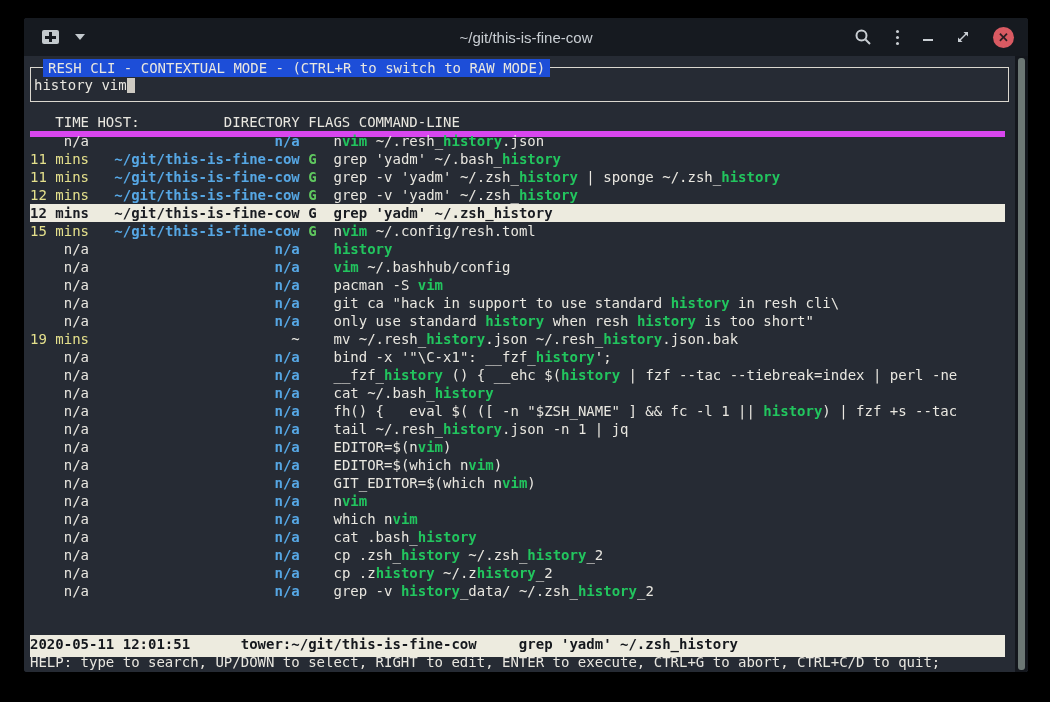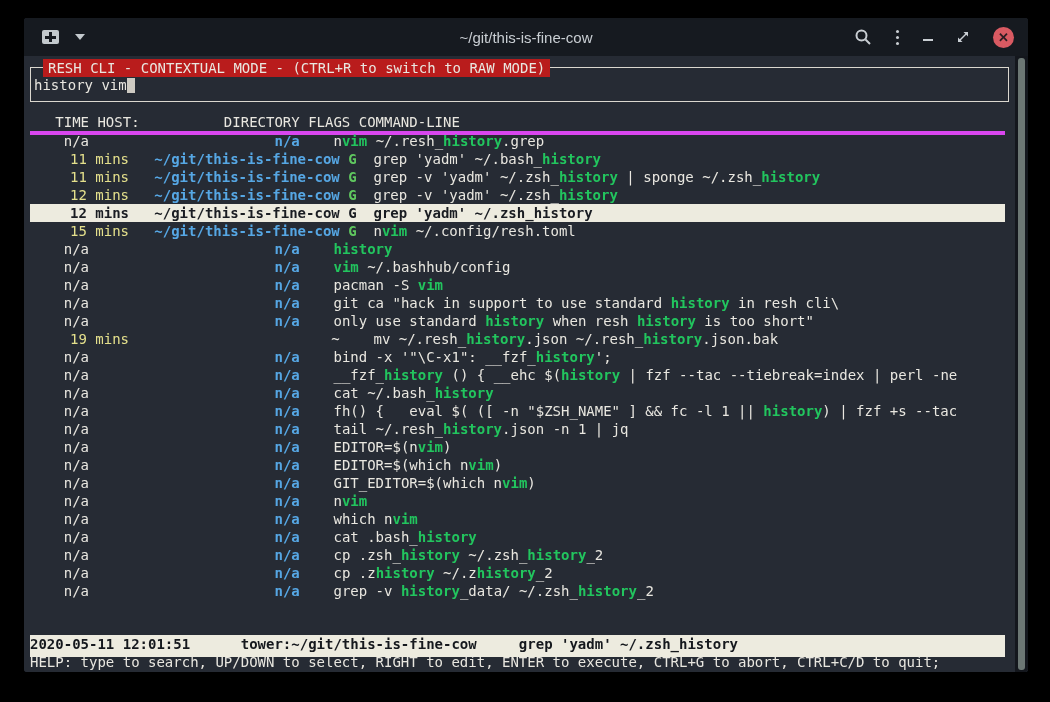--- a/index.html
+++ b/index.html
@@ -17,28 +17,28 @@
   .dot-col{display:flex;flex-direction:column;gap:3px;align-items:center;}
   .dot-col i{width:3px;height:3px;border-radius:50%;background:#c9ced3;}
   .min-bar{width:10px;height:2px;background:#c9ced3;margin-top:6px;}
   .close-circle{width:21px;height:21px;border-radius:50%;background:#d95a62;display:flex;align-items:center;justify-content:center;
     color:#2b1d22;font-size:13px;font-weight:bold;line-height:1;}
   
   #terminal{position:absolute;left:0;top:38px;width:1004px;height:616px;background:#262b34;
     font-family:"DejaVu Sans Mono","Liberation Mono",monospace;font-size:14px;line-height:18px;color:#e9e7e0;}
   .pre{white-space:pre;}
   #resh-box{position:absolute;left:6px;top:11px;width:977px;height:33px;border:1px solid #dbd8cf;}
-  #resh-box-title{position:absolute;left:12px;top:-9px;background:#b91c1c;padding:0 5px;white-space:pre;}
+  #resh-box-title{position:absolute;left:12px;top:-9px;background:#1d4ed8;padding:0 5px;white-space:pre;}
   #query-line{position:absolute;left:3px;top:8px;display:flex;align-items:center;}
   #cursor-block{display:inline-block;width:8px;height:15px;background:#cdcac2;margin-left:0px;vertical-align:middle;}
-  #table-header{position:absolute;left:6px;top:57px;width:975px;height:18px;border-bottom:4px solid #d946ef;}
+  #table-header{position:absolute;left:6px;top:57px;width:975px;height:18px;border-bottom:6px solid #d946ef;}
   #history-rows{position:absolute;left:6px;top:76px;width:975px;height:504px;overflow:hidden;}
   .trow{height:18px;white-space:pre;overflow:hidden;}
   .c-def{color:#e9e7e0;}
-  .c-time{color:#e4e08c;margin-left:40px;}
+  .c-time{color:#e4e08c;}
   .c-dir{color:#56a7e4;font-weight:bold;}
   .c-flag{color:#5fc75f;font-weight:bold;}
   .c-match{color:#22c55e;font-weight:bold;}
   .trow.selected{background:#edebdf;}
   .trow.selected span{color:#191c22 !important;font-weight:bold !important;}
   #status-bar{position:absolute;left:6px;top:579px;width:975px;height:22px;background:#edebdf;color:#15181d;font-weight:bold;white-space:pre;overflow:hidden;}
   #help-line{position:absolute;left:6px;top:597px;width:990px;height:18px;white-space:pre;overflow:hidden;}
   
   #scrollbar-track{position:absolute;right:0;top:0;width:13px;height:616px;background:#14171d;}
   #scrollbar-thumb{position:absolute;left:3px;top:2px;width:7px;height:612px;background:#6c7774;border-radius:3px;}
@@ -85,21 +85,21 @@
       <div id="resh-box-title">RESH CLI - CONTEXTUAL MODE - (CTRL+R to switch to RAW MODE)</div>
       <div id="query-line">
         <span class="pre">history vim</span>
           <span id="cursor-block"></span>
       </div>
     </div>
 
     <div id="table-header" class="pre">   TIME HOST:          DIRECTORY FLAGS COMMAND-LINE</div>
 
     <div id="history-rows">
-        <div class="trow"><span class="c-def">    n/a</span><span class="c-def"> </span><span class="c-dir">                     n/a</span><span class="c-def">    </span><span class="c-def">n</span><span class="c-match">vim</span><span class="c-def"> ~/.resh_</span><span class="c-match">history</span><span class="c-def">.grep</span></div>
+        <div class="trow"><span class="c-def">    n/a</span><span class="c-def"> </span><span class="c-dir">                     n/a</span><span class="c-def">    </span><span class="c-def">n</span><span class="c-match">vim</span><span class="c-def"> ~/.resh_</span><span class="c-match">history</span><span class="c-def">.json</span></div>
         <div class="trow"><span class="c-time">11 mins</span><span class="c-def"> </span><span class="c-dir">  ~/git/this-is-fine-cow</span><span class="c-flag"> G  </span><span class="c-def">grep 'yadm' ~/.bash_</span><span class="c-match">history</span></div>
         <div class="trow"><span class="c-time">11 mins</span><span class="c-def"> </span><span class="c-dir">  ~/git/this-is-fine-cow</span><span class="c-flag"> G  </span><span class="c-def">grep -v 'yadm' ~/.zsh_</span><span class="c-match">history</span><span class="c-def"> | sponge ~/.zsh_</span><span class="c-match">history</span></div>
         <div class="trow"><span class="c-time">12 mins</span><span class="c-def"> </span><span class="c-dir">  ~/git/this-is-fine-cow</span><span class="c-flag"> G  </span><span class="c-def">grep -v 'yadm' ~/.zsh_</span><span class="c-match">history</span></div>
         <div class="trow selected"><span class="c-time">12 mins</span><span class="c-def"> </span><span class="c-dir">  ~/git/this-is-fine-cow</span><span class="c-flag"> G  </span><span class="c-def">grep 'yadm' ~/.zsh_</span><span class="c-match">history</span></div>
         <div class="trow"><span class="c-time">15 mins</span><span class="c-def"> </span><span class="c-dir">  ~/git/this-is-fine-cow</span><span class="c-flag"> G  </span><span class="c-def">n</span><span class="c-match">vim</span><span class="c-def"> ~/.config/resh.toml</span></div>
         <div class="trow"><span class="c-def">    n/a</span><span class="c-def"> </span><span class="c-dir">                     n/a</span><span class="c-def">    </span><span class="c-match">history</span></div>
         <div class="trow"><span class="c-def">    n/a</span><span class="c-def"> </span><span class="c-dir">                     n/a</span><span class="c-def">    </span><span class="c-match">vim</span><span class="c-def"> ~/.bashhub/config</span></div>
         <div class="trow"><span class="c-def">    n/a</span><span class="c-def"> </span><span class="c-dir">                     n/a</span><span class="c-def">    </span><span class="c-def">pacman -S </span><span class="c-match">vim</span></div>
         <div class="trow"><span class="c-def">    n/a</span><span class="c-def"> </span><span class="c-dir">                     n/a</span><span class="c-def">    </span><span class="c-def">git ca "hack in support to use standard </span><span class="c-match">history</span><span class="c-def"> in resh cli\</span></div>
         <div class="trow"><span class="c-def">    n/a</span><span class="c-def"> </span><span class="c-dir">                     n/a</span><span class="c-def">    </span><span class="c-def">only use standard </span><span class="c-match">history</span><span class="c-def"> when resh </span><span class="c-match">history</span><span class="c-def"> is too short"</span></div>

